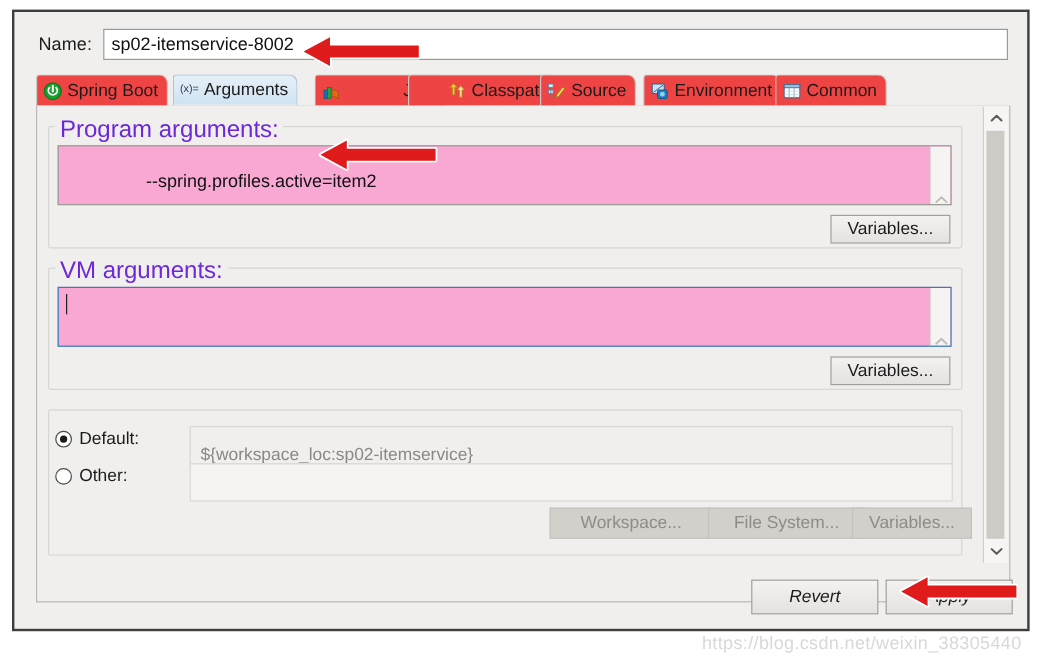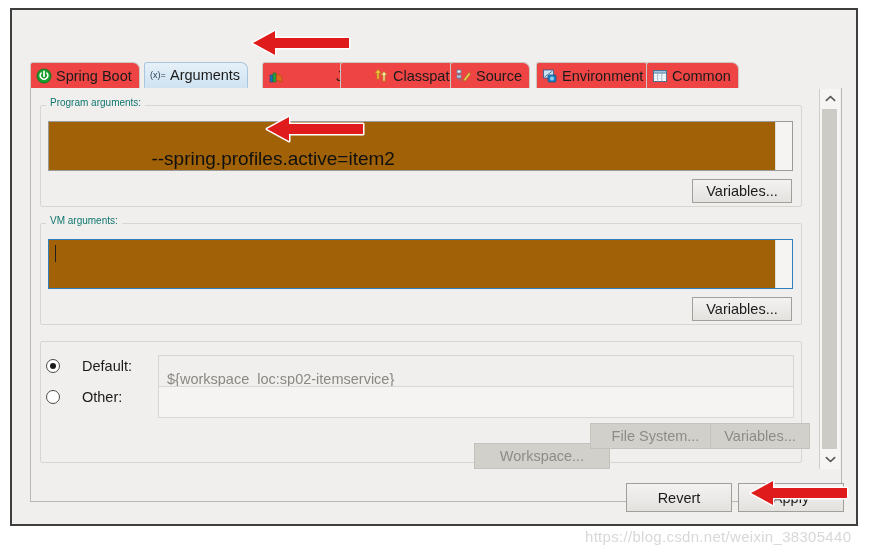--- a/index.html
+++ b/index.html
@@ -130,35 +130,35 @@
     left: 0; top: 8px;
     right: 0; bottom: 0;
     border: 1px solid #d6d6d2;
     border-radius: 2px;
   }
   .group > .glabel {
     position: absolute;
     left: 6px; top: 0px;
     background: #f0efee;
     padding: 0 4px;
-    font-size: 10px;
-    color: #0f766e;
+    font-size: 20px;
+    color: #6d28d9;
     z-index: 2;
     white-space: nowrap;
   }
 
   
   .textarea {
     position: absolute;
-    background: #a16207;
+    background: #f9a8d4;
     border: 1px solid #9a9a96;
     box-sizing: border-box;
-    font-size: 19px;
+    font-size: 15px;
     color: #101010;
-    padding: 4px 18px;
+    padding: 4px 6px;
     overflow: hidden;
     white-space: pre;
   }
   .textarea.focused {
     border: 1px solid #2f7fc1;
   }
   .ta-scroll {
     position: absolute;
     right: 0px; top: 0px;
     width: 17px; bottom: 0px;
@@ -200,21 +200,20 @@
     color: #8e8c88;
   }
 
   
   .radio-row {
     position: absolute;
     display: flex;
     align-items: center;
     font-size: 14.5px;
     color: #1b1b1b;
-    gap: 16px;
   }
   .radio {
     width: 14px; height: 14px;
     border-radius: 50%;
     border: 1.5px solid #4a4a46;
     background: #ffffff;
     box-sizing: border-box;
     margin-right: 6px;
     position: relative;
     flex: 0 0 14px;
@@ -258,21 +257,21 @@
     position: absolute;
     left: 2px; right: 3px;
     top: 20px; bottom: 20px;
     background: #cdcbc5;
   }
 
   
   .footer {
     position: absolute;
     left: 0px; top: 455px;
-    width: 812px; height: 38px;
+    width: 812px; height: 38px; font-style: italic;
   }
 
   
   .redarrow { position: absolute; }
   .redarrow svg { display: block; }
 
   
   .watermark {
     position: absolute;
     left: 585px; top: 528px;
@@ -284,20 +283,24 @@
   }
 </style>
 </head>
 <body>
 
 <div id="root">
 
   <div class="window-frame">
     <div class="window-inner">
 
+      <div class="name-row">
+        <span class="name-label">Name:</span>
+        <div class="name-input">sp02-itemservice-8002</div>
+      </div>
 
       <div class="tabfolder">
 
         <div class="tabbar">
 
           <div class="tab" style="left:0px;">
             <span class="ticon">
               <svg width="16" height="16" viewBox="0 0 16 16">
                 <circle cx="8" cy="8" r="7" fill="#17a02c" stroke="#0d7a1f" stroke-width="1"></circle>
                 <path d="M8 3.4 L8 8.2" stroke="#ffffff" stroke-width="1.7" stroke-linecap="round"></path>
@@ -434,21 +437,21 @@
                 <span>Default:</span>
               </div>
               <div class="ro-field" style="left:118px; top:22px; width:636px; height:24px;">${workspace_loc:sp02-itemservice}</div>
 
               <div class="radio-row" style="left:6px; top:56px;">
                 <span class="radio"></span>
                 <span>Other:</span>
               </div>
               <div class="ro-field" style="left:118px; top:53px; width:636px; height:24px; background:#f5f4f3;"></div>
 
-              <div class="btn disabled" style="left:434px; top:90px; width:136px; height:26px;margin-top:20px;">
+              <div class="btn disabled" style="left:418px; top:90px; width:136px; height:26px;">
                 <span>Workspace...</span>
               </div>
               <div class="btn disabled" style="left:550px; top:90px; width:131px; height:26px;">
                 <span>File System...</span>
               </div>
               <div class="btn disabled" style="left:670px; top:90px; width:100px; height:26px;">
                 <span>Variables...</span>
               </div>
             </div>
 

